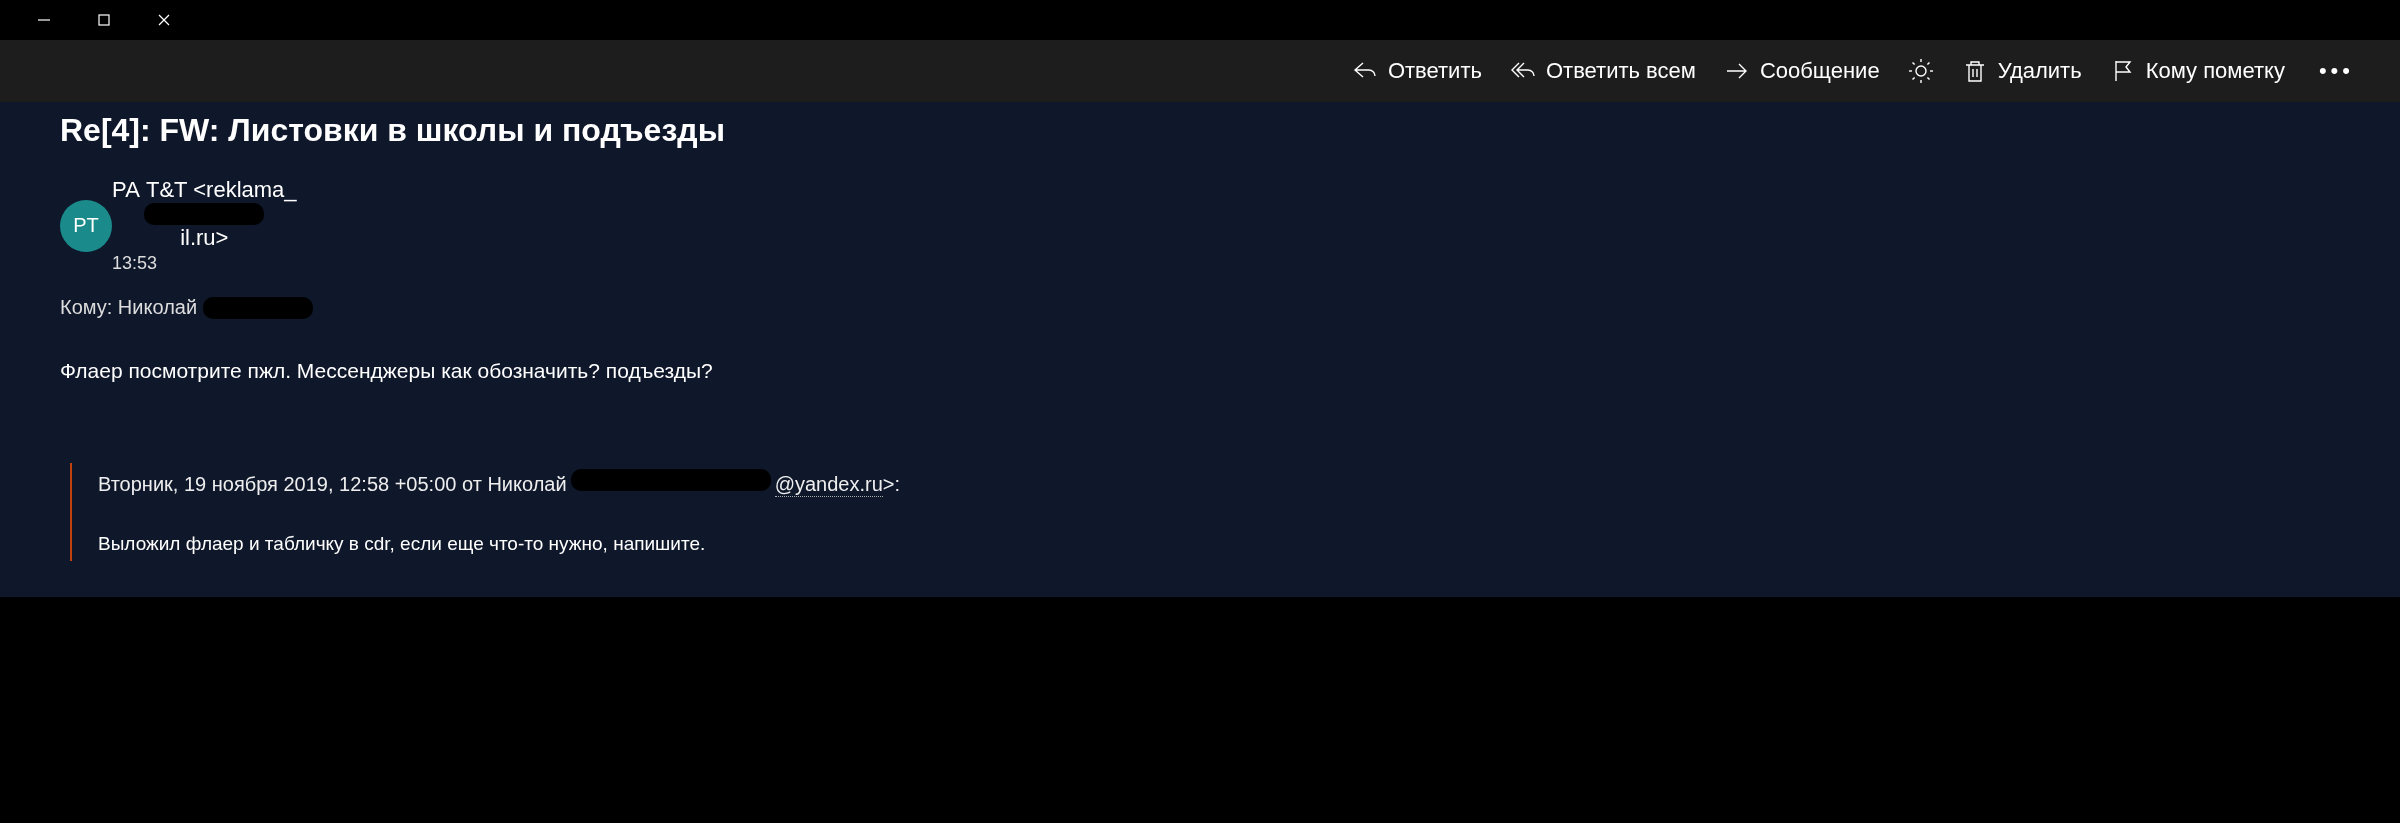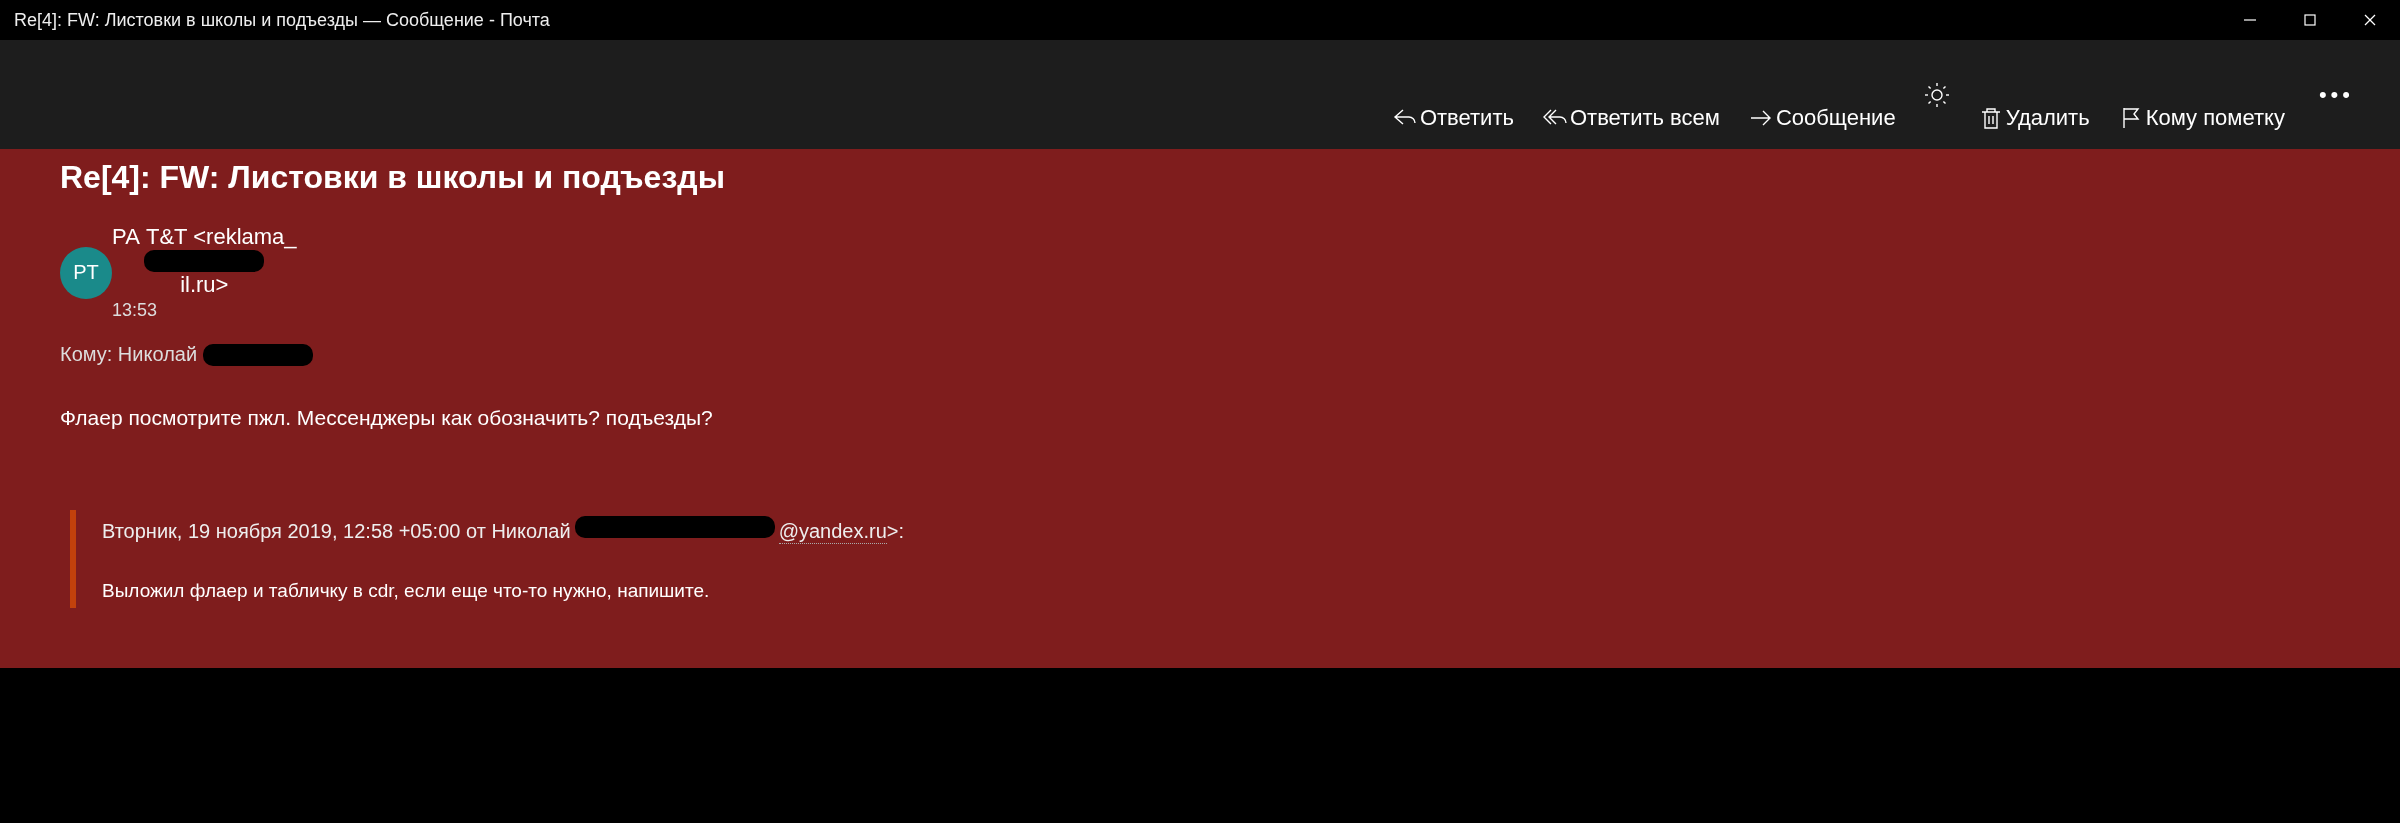--- a/index.html
+++ b/index.html
@@ -42,39 +42,38 @@
     display: flex;
     justify-content: flex-end;
     align-items: center;
     gap: 28px;
     padding: 18px 40px 18px 20px;
     background: #1d1d1d;
   }
   .tool-btn {
     display: flex;
     align-items: center;
-    gap: 2px;
+    gap: 10px;
     color: #fff;
     font-size: 22px;
     cursor: pointer;
-    margin-top: 47px;
   }
   .tool-btn svg { width: 26px; height: 26px; stroke: #fff; fill: none; stroke-width: 1.4; }
   .icon-btn {
     display: flex;
     align-items: center;
     justify-content: center;
     cursor: pointer;
   }
   .icon-btn svg { width: 26px; height: 26px; stroke: #fff; fill: none; stroke-width: 1.4; }
   .more-dots { letter-spacing: 4px; font-size: 22px; color: #fff; cursor: pointer; padding: 0 6px; }
 
   .content {
-    background: #7f1d1d;
-    padding: 10px 60px 60px 60px;
+    background: #0f172a;
+    padding: 10px 60px 36px 60px;
   }
   .subject {
     font-size: 32px;
     font-weight: 600;
     margin-bottom: 28px;
     color: #fff;
   }
   .sender-row {
     display: flex;
     align-items: center;
@@ -103,21 +102,21 @@
     align-items: center;
   }
 
   .body-text {
     font-size: 21px;
     color: #fff;
     margin-bottom: 80px;
   }
 
   .quote {
-    border-left: 6px solid #c2410c;
+    border-left: 2px solid #c2410c;
     margin-left: 10px;
     padding: 6px 0 6px 26px;
   }
   .quote-header {
     font-size: 20px;
     color: #eee;
     margin-bottom: 36px;
     display: flex;
     align-items: baseline;
   }
@@ -137,21 +136,20 @@
     vertical-align: middle;
   }
   .redact.r1 { width: 120px; margin: 0 4px; }
   .redact.r2 { width: 110px; margin-left: 6px; }
   .redact.r3 { width: 200px; margin: 0 4px; }
 </style>
 </head>
 <body>
 
 <div class="titlebar">
-  <div class="titlebar-title">Re[4]: FW: Листовки в школы и подъезды — Сообщение - Почта</div>
   <div class="window-controls">
     <div class="window-btn">
       <svg viewBox="0 0 14 14">
           <line x1="1" y1="7" x2="13" y2="7" stroke="#fff" stroke-width="1.2"></line>
         </svg>
     </div>
     <div class="window-btn">
       <svg viewBox="0 0 14 14">
           <rect x="2" y="2" width="10" height="10" fill="none" stroke="#fff" stroke-width="1.2"></rect>
         </svg>

